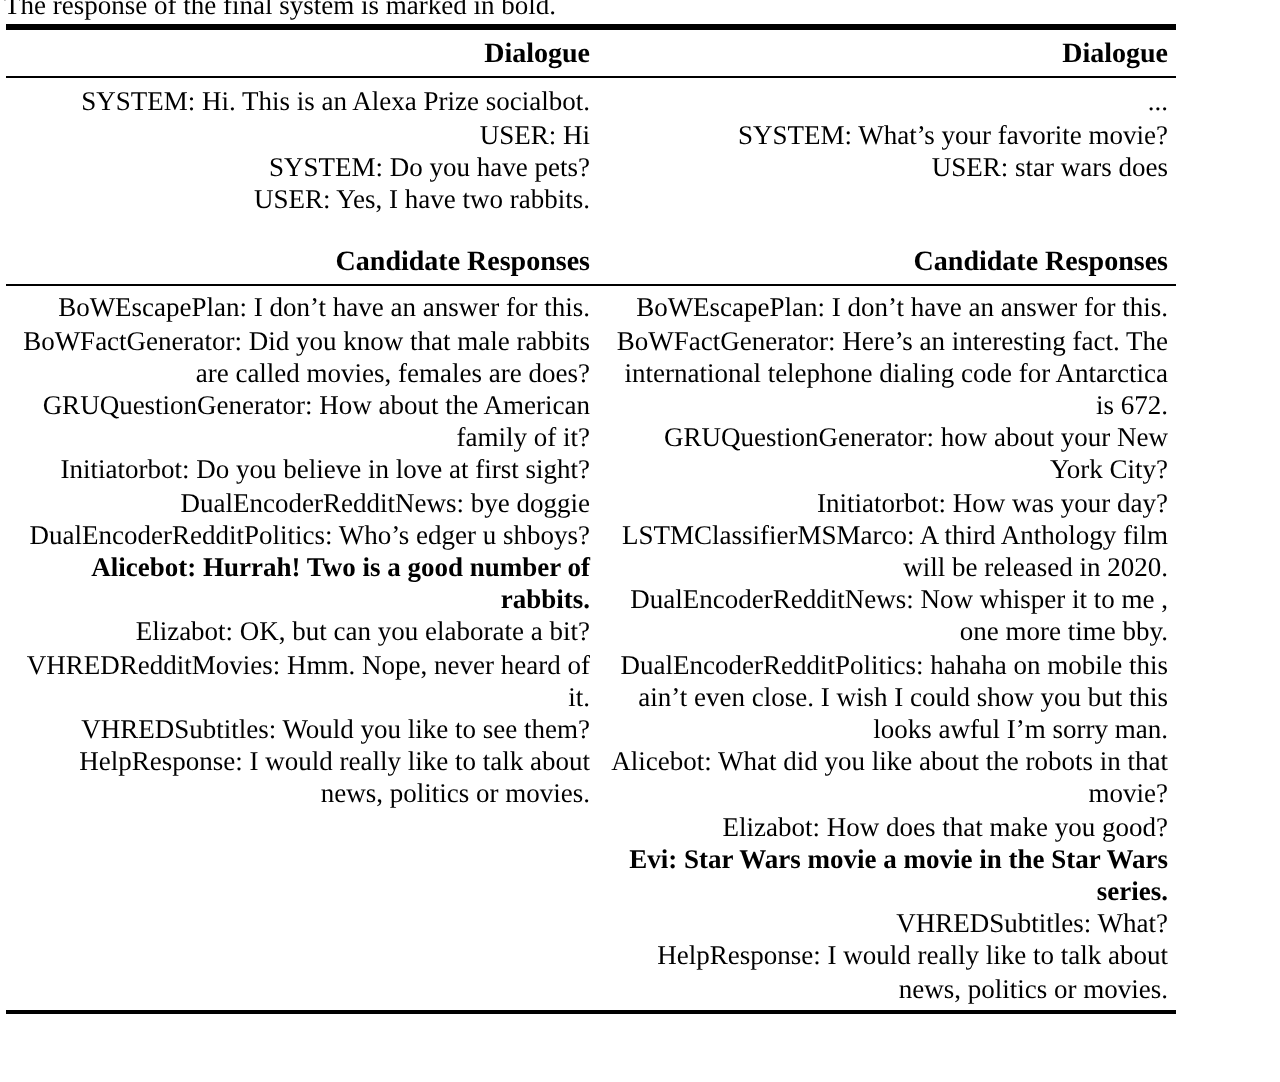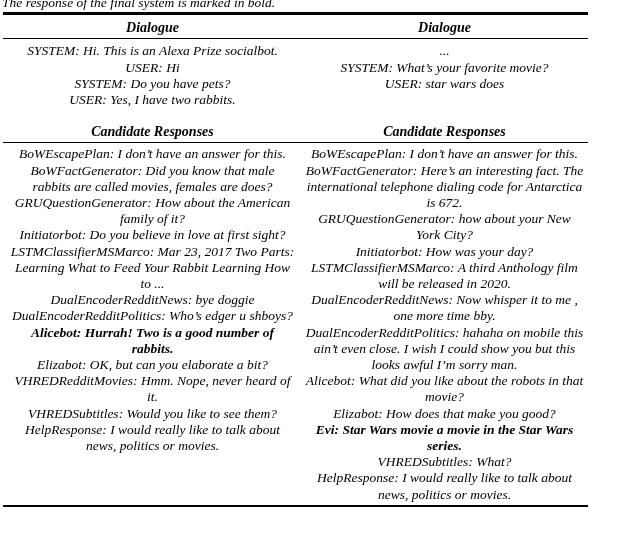--- a/index.html
+++ b/index.html
@@ -12,21 +12,20 @@
     height: 541px;
     overflow: hidden;
     font-family: "Liberation Serif", "DejaVu Serif", serif;
     color: #000000;
     -webkit-font-smoothing: antialiased;
   }
   .page {
     width: 591px;
     height: 541px;
     position: relative;
-    font-style: italic;
   }
   
   .caption {
     height: 10px;
     overflow: hidden;
     margin-left: 2px;
     font-size: 13.5px;
     line-height: 16px;
   }
   .caption .clip {
@@ -43,21 +42,21 @@
   .rule.heavy  { height: 2.5px; }
   .rule.medium { height: 1.8px; }
   .rule.light  { height: 1.3px; }
   .row {
     display: flex;
     align-items: flex-start;
   }
   .cell {
     font-size: 13.5px;
     line-height: 16.2px;
-    text-align: center;
+    text-align: right;
   }
   .cell-left {
     flex: 0 0 292px;
     box-sizing: border-box;
     padding-left: 7px;
   }
   .cell-right {
     flex: 1 1 auto;
     margin-left: 10px;
     padding-right: 4px;
@@ -124,21 +123,20 @@
     </div>
 
     <div class="rule light"></div>
 
     <div class="row candidates-row">
       <div class="cell cell-left">
           <div class="line">BoWEscapePlan: I don’t have an answer for this.</div>
           <div class="line">BoWFactGenerator: Did you know that male rabbits are called movies, females are does?</div>
           <div class="line">GRUQuestionGenerator: How about the American family of it?</div>
           <div class="line">Initiatorbot: Do you believe in love at first sight?</div>
-          <div class="line">LSTMClassifierMSMarco: Mar 23, 2017 Two Parts: Learning What to Feed Your Rabbit Learning How to ...</div>
           <div class="line">DualEncoderRedditNews: bye doggie</div>
           <div class="line">DualEncoderRedditPolitics: Who’s edger u shboys?</div>
           <div class="line bold">Alicebot: Hurrah! Two is a good number of rabbits.</div>
           <div class="line">Elizabot: OK, but can you elaborate a bit?</div>
           <div class="line">VHREDRedditMovies: Hmm. Nope, never heard of it.</div>
           <div class="line">VHREDSubtitles: Would you like to see them?</div>
           <div class="line">HelpResponse: I would really like to talk about news, politics or movies.</div>
         </div>
       <div class="cell cell-right">
           <div class="line">BoWEscapePlan: I don’t have an answer for this.</div>

